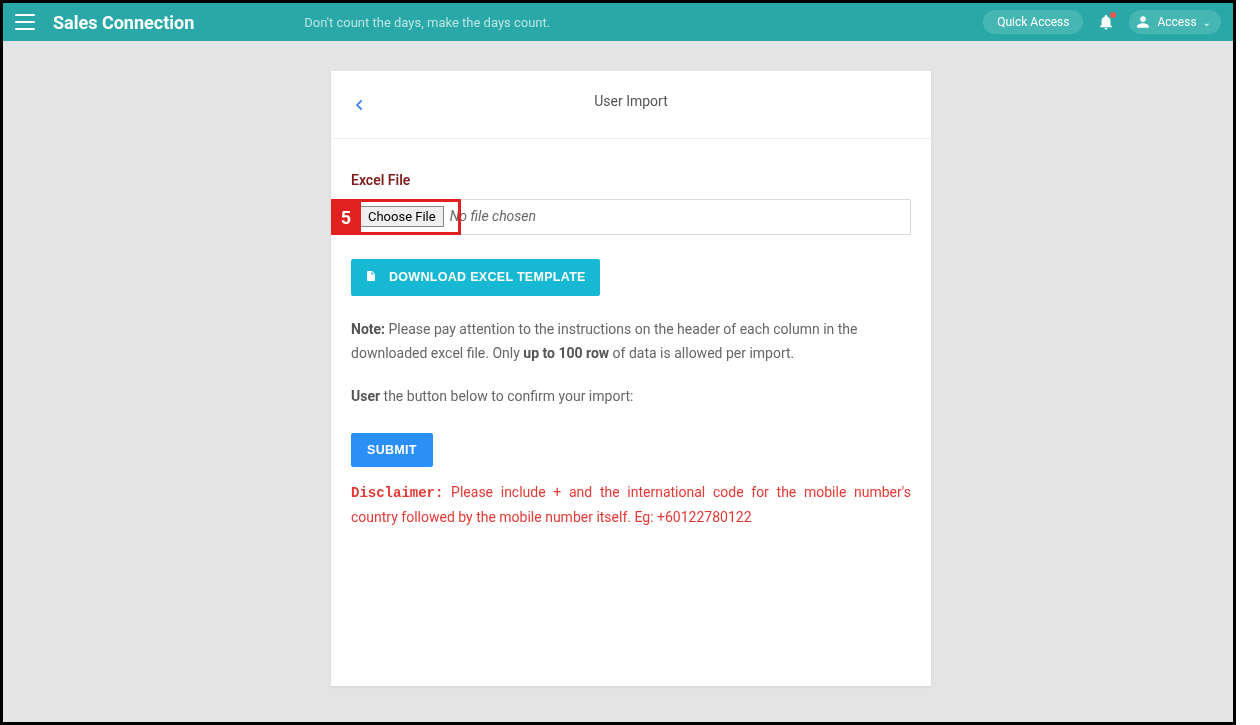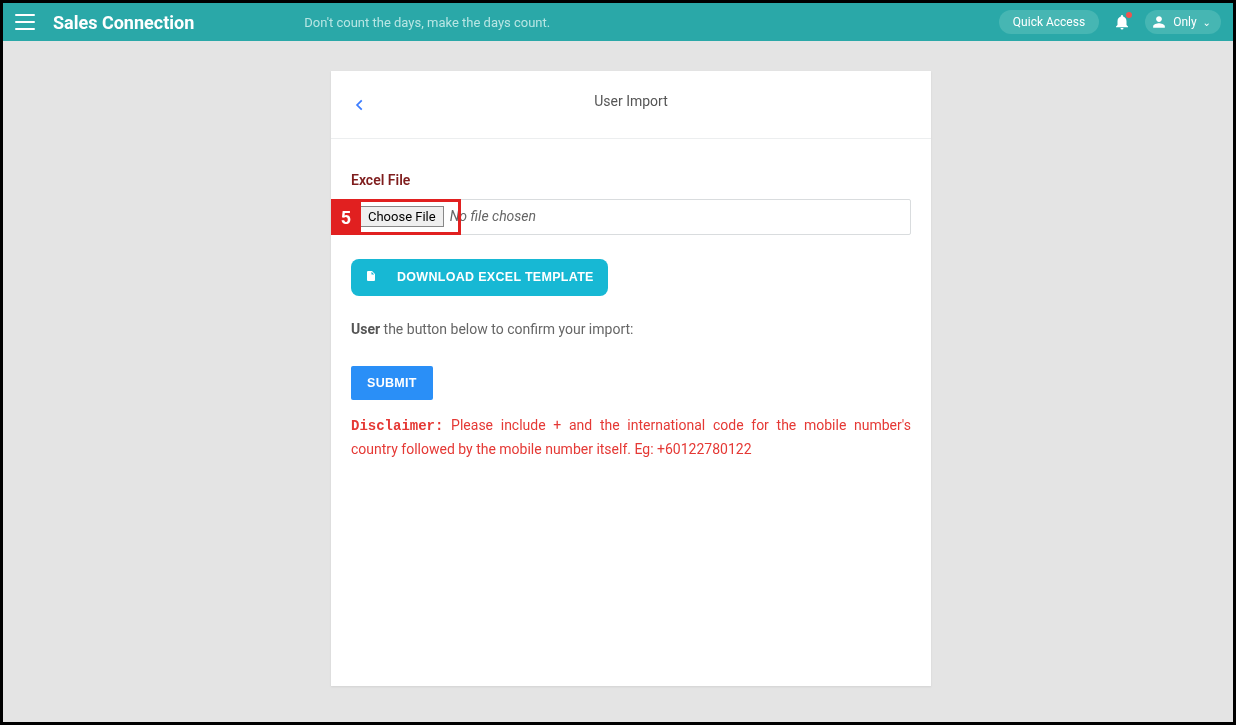--- a/index.html
+++ b/index.html
@@ -151,24 +151,24 @@
     }
     .para { margin-bottom: 20px; }
     .btn-download {
       background: #17b8d4;
       color: #fff;
       border: none;
       padding: 10px 14px;
       font-size: 12.5px;
       font-weight: 600;
       letter-spacing: .3px;
-      border-radius: 8px;
+      border-radius: 2px;
       display: inline-flex;
       align-items: center;
-      gap: 20px;
+      gap: 12px;
       cursor: pointer;
       margin-bottom: 22px;
     }
     .btn-download svg { width: 12px; height: 14px; }
     .btn-submit {
       background: #2a8ff7;
       color: #fff;
       border: none;
       padding: 10px 16px;
       font-size: 12.5px;
@@ -232,21 +232,21 @@
             <path d="M12 22a2 2 0 0 0 2-2h-4a2 2 0 0 0 2 2zm6-6V11c0-3.07-1.63-5.64-4.5-6.32V4a1.5 1.5 0 0 0-3 0v.68C7.63 5.36 6 7.92 6 11v5l-2 2v1h16v-1l-2-2z"></path>
           </svg>
         <span class="dot"></span>
       </div>
       <div class="user-chip">
         <span class="avatar-ico">
           <svg viewBox="0 0 24 24" width="14" height="14" fill="#fff">
               <path d="M12 12c2.7 0 5-2.3 5-5s-2.3-5-5-5-5 2.3-5 5 2.3 5 5 5zm0 2c-3.3 0-10 1.7-10 5v3h20v-3c0-3.3-6.7-5-10-5z"></path>
             </svg>
         </span>
-        <span>Only</span>
+        <span>Access</span>
         <span class="chevron">⌄</span>
       </div>
     </div>
   </div>
 
   <div class="content-area">
 
     <div class="card">
       <div class="card-header">
         <div class="back-btn">
@@ -267,20 +267,23 @@
 
         <button class="btn-download">
           <span>
             <svg viewBox="0 0 24 24" fill="#fff">
                 <path d="M14 2H6a2 2 0 0 0-2 2v16a2 2 0 0 0 2 2h12a2 2 0 0 0 2-2V8l-6-6zM13 9V3.5L18.5 9H13z"></path>
               </svg>
           </span>
           <span>DOWNLOAD EXCEL TEMPLATE</span>
         </button>
 
+        <div class="para">
+          <span class="bold">Note:</span><span> Please pay attention to the instructions on the header of each column in the downloaded excel file. Only </span><span class="bold">up to 100 row</span><span> of data is allowed per import.</span>
+        </div>
 
         <div class="para">
           <span class="bold">User</span><span> the button below to confirm your import:</span>
         </div>
 
         <button class="btn-submit">SUBMIT</button>
 
         <div class="disclaimer">
           <span class="dlabel">Disclaimer:</span><span> Please include + and the international code for the mobile number's country followed by the mobile number itself. Eg: +60122780122</span>
         </div>

